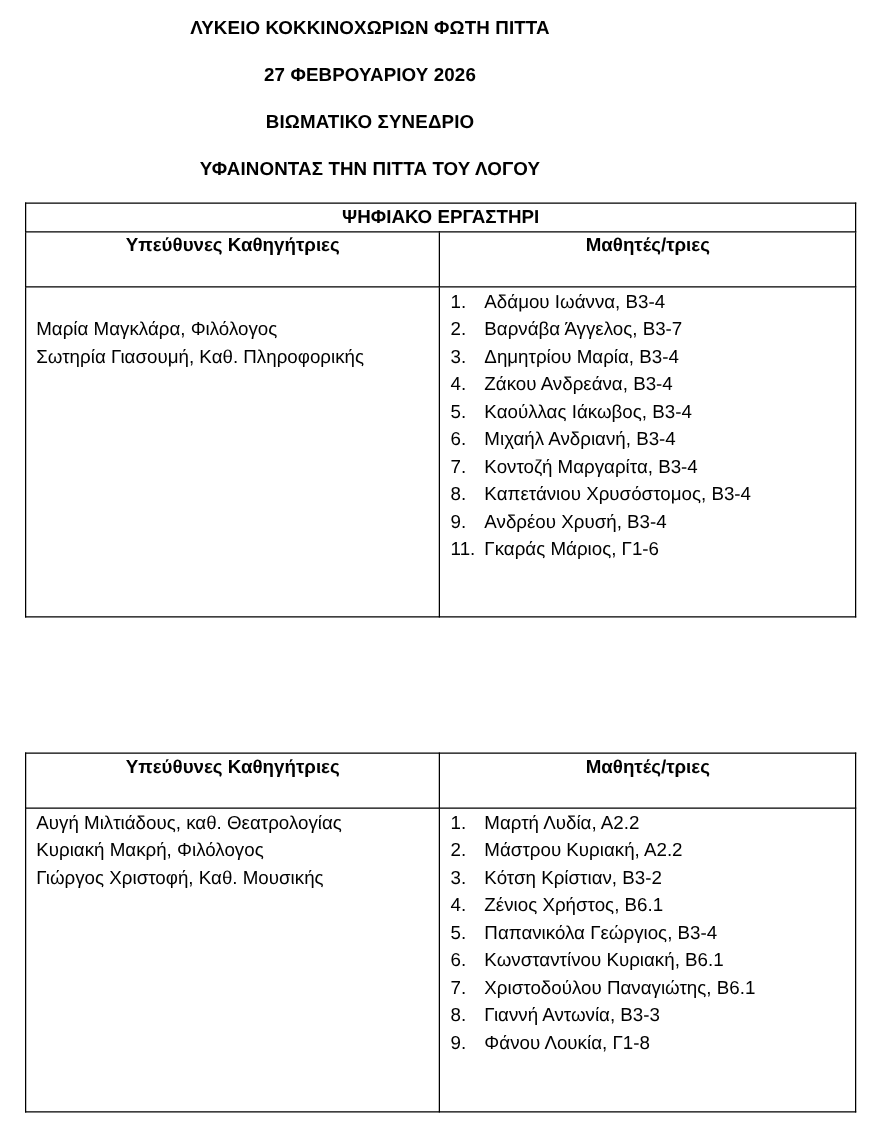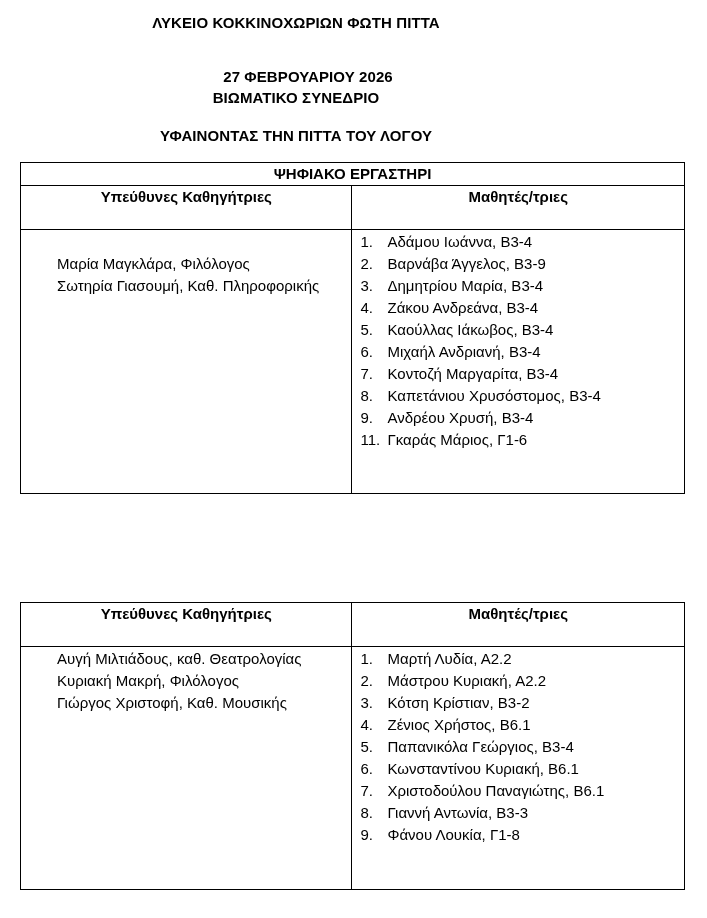--- a/index.html
+++ b/index.html
@@ -22,30 +22,30 @@
     .col-left { width: 331px; }
     .col-right { width: 332px; }
     .title-cell {
       height: 22px; text-align: center; font-weight: bold; font-size: 15px; line-height: 22px;
     }
     .hdr-cell {
       height: 43px; text-align: center; font-weight: bold; font-size: 15px; line-height: 22px;
     }
     .body-cell { font-size: 15px; line-height: 22px; }
     .teachers { padding: 0 8px; }
-    .teachers div { white-space: nowrap; margin-left: 28px; }
+    .teachers div { white-space: nowrap; }
     ol.students { margin: 0; padding: 0; list-style: none; }
     ol.students li { white-space: nowrap; display: flex; }
     ol.students .num { display: inline-block; width: 27px; padding-left: 8px; }
   </style>
 </head>
 <body>
 
 <div class="heading" style="top:14px;">ΛΥΚΕΙΟ ΚΟΚΚΙΝΟΧΩΡΙΩΝ ΦΩΤΗ ΠΙΤΤΑ</div>
-<div class="heading" style="top:68px;padding-left:12px;">27 ΦΕΒΡΟΥΑΡΙΟΥ 2026</div>
+<div class="heading" style="top:52px;">27 ΦΕΒΡΟΥΑΡΙΟΥ 2026</div>
 <div class="heading" style="top:89px;">ΒΙΩΜΑΤΙΚΟ ΣΥΝΕΔΡΙΟ</div>
 <div class="heading" style="top:127px;">ΥΦΑΙΝΟΝΤΑΣ ΤΗΝ ΠΙΤΤΑ ΤΟΥ ΛΟΓΟΥ</div>
 
 <table class="workshop" style="top:162px;">
   <colgroup>
       <col class="col-left">
       <col class="col-right">
     </colgroup>
   <tbody>
       <tr>
@@ -63,21 +63,21 @@
       </div>
     </td>
     <td class="body-cell">
       <ol class="students" style="padding-top:1px;">
             <li>
               <span class="num">1.</span>
               <span>Αδάμου Ιωάννα, Β3-4</span>
             </li>
             <li>
               <span class="num">2.</span>
-              <span>Βαρνάβα Άγγελος, Β3-9</span>
+              <span>Βαρνάβα Άγγελος, Β3-7</span>
             </li>
             <li>
               <span class="num">3.</span>
               <span>Δημητρίου Μαρία, Β3-4</span>
             </li>
             <li>
               <span class="num">4.</span>
               <span>Ζάκου Ανδρεάνα, Β3-4</span>
             </li>
             <li>

